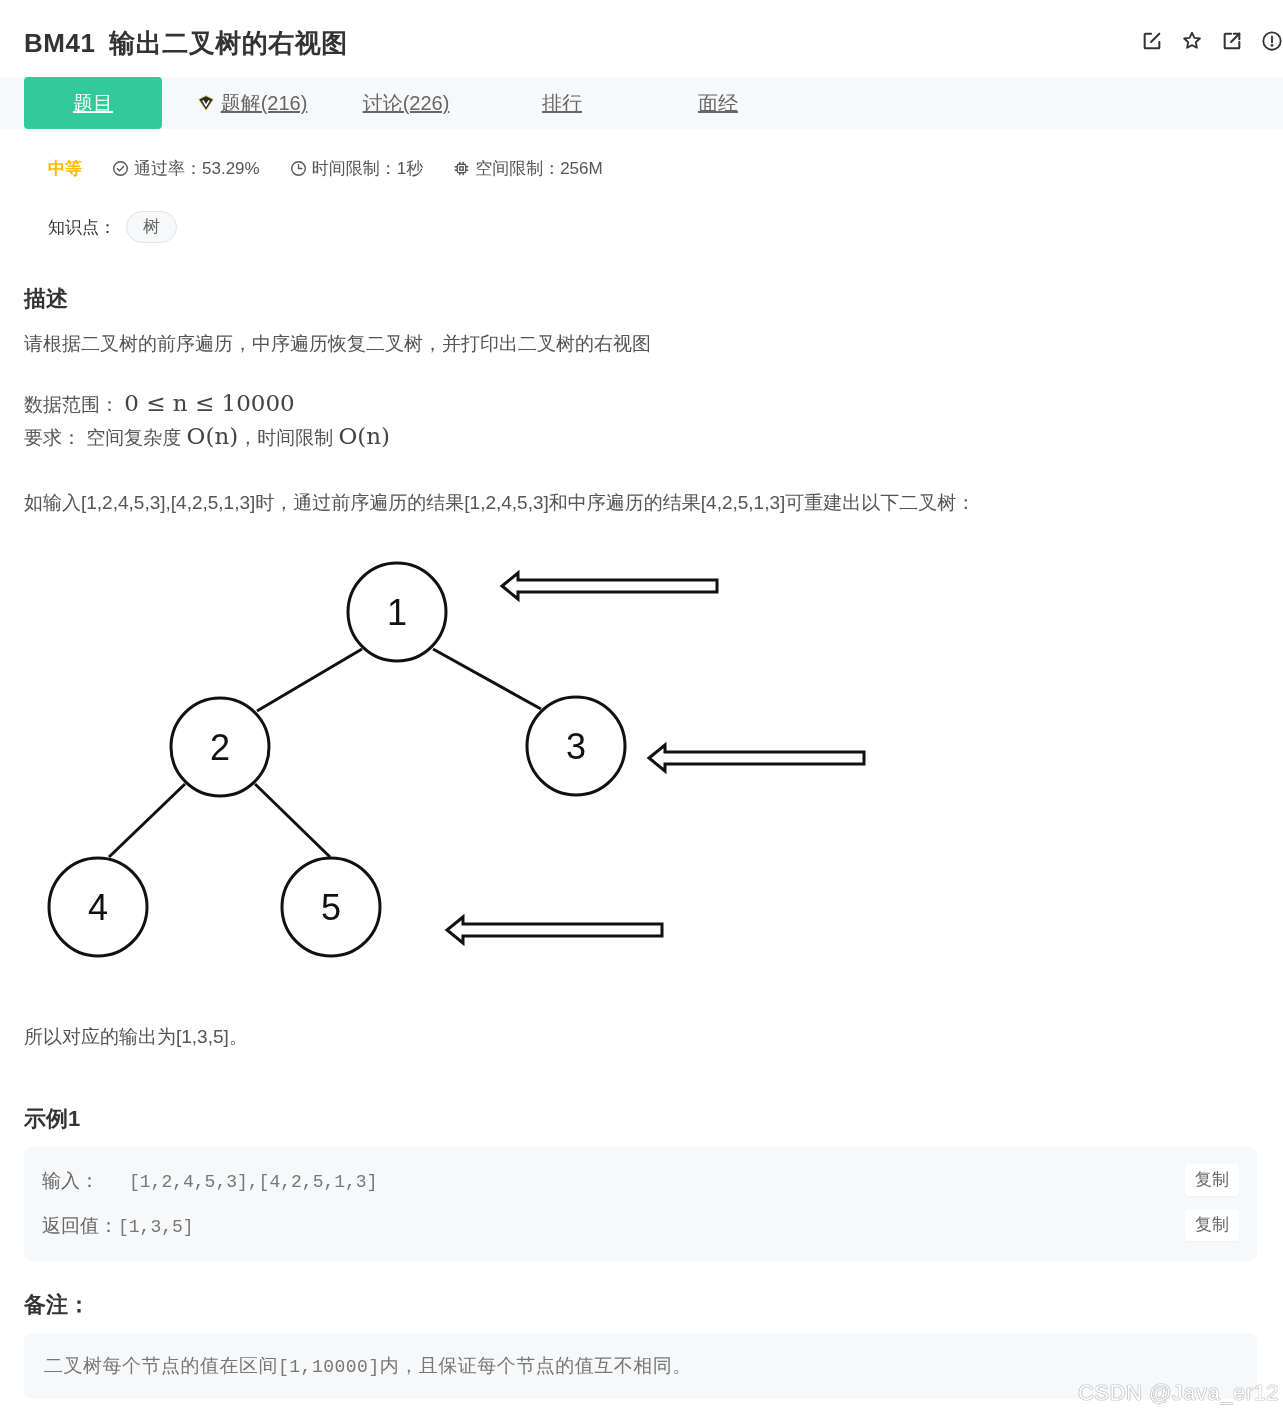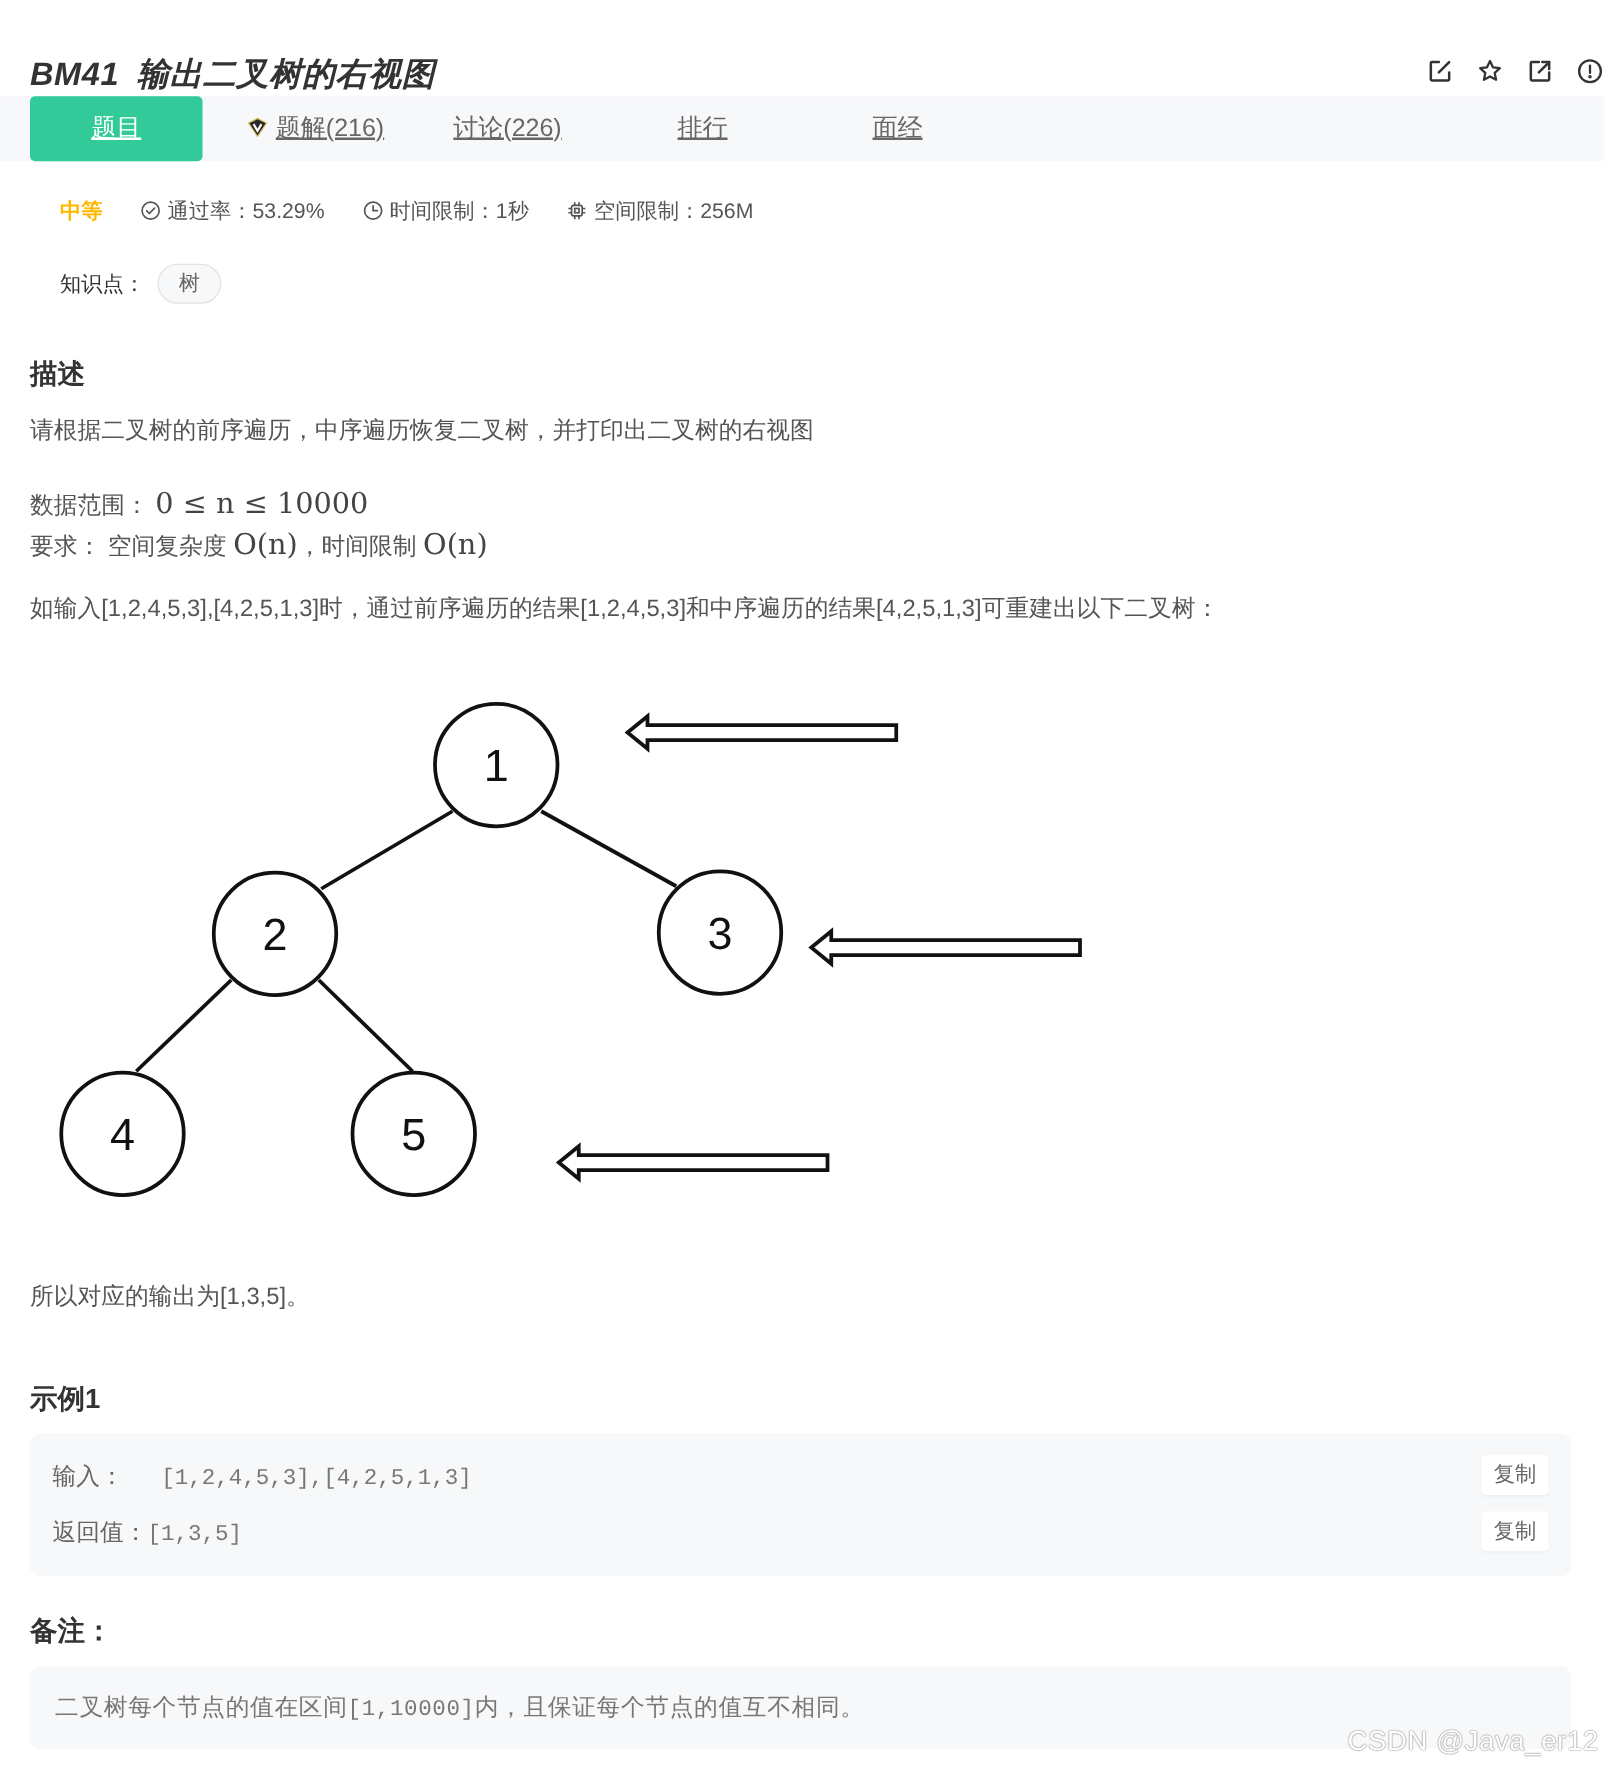--- a/index.html
+++ b/index.html
@@ -1,19 +1,19 @@
 <!DOCTYPE html>
 <html><head>
 <meta charset="utf-8">
 <style>
   * { box-sizing: border-box; margin: 0; padding: 0; }
   html, body { width: 1283px; height: 1415px; background: #ffffff; overflow: hidden; }
   body { font-family: "Liberation Sans", "DejaVu Sans", sans-serif; color: #333; position: relative; }
 
-  .header { position: absolute; left: 0; top: 16px; width: 1283px; height: 77px; font-style: italic; }
+  .header { position: absolute; left: 0; top: 0; width: 1283px; height: 77px; }
   .title { position: absolute; left: 24px; top: 26px; font-size: 26px; font-weight: bold; color: #333; letter-spacing: 0.5px; }
   .title .code { margin-right: 14px; }
   .header-icons { position: absolute; right: 0; top: 30px; display: flex; gap: 18px; }
   .header-icons .hicon { width: 22px; height: 22px; display: flex; align-items: center; justify-content: center; cursor: pointer; }
   .header-icons svg { width: 22px; height: 22px; }
 
   .tabbar { position: absolute; left: 0; top: 77px; width: 1283px; height: 52px; background: #f7f8fa; }
   .tab { position: absolute; top: 0; height: 52px; line-height: 52px; font-size: 20px; color: #666; text-align: center; cursor: pointer; text-decoration: underline; }
   .tab.active { background: #32ca99; color: #fff; border-radius: 4px; }
   .tab .vbadge { display: inline-block; width: 18px; height: 18px; vertical-align: -2px; margin-right: 6px; }
@@ -139,21 +139,21 @@
 <div class="para" style="top:390px;">
   <span>数据范围：</span>
   <span class="math">0 ≤ n ≤ 10000</span>
 </div>
 <div class="para" style="top:423px;">
   <span>要求：</span>
   <span>空间复杂度</span>
   <span class="math">O(n)</span><span>，时间限制</span>
   <span class="math">O(n)</span>
 </div>
-<div class="para" style="top:474px;">如输入[1,2,4,5,3],[4,2,5,1,3]时，通过前序遍历的结果[1,2,4,5,3]和中序遍历的结果[4,2,5,1,3]可重建出以下二叉树：</div>
+<div class="para" style="top:490px;">如输入[1,2,4,5,3],[4,2,5,1,3]时，通过前序遍历的结果[1,2,4,5,3]和中序遍历的结果[4,2,5,1,3]可重建出以下二叉树：</div>
 
 <svg class="tree" viewBox="0 540 900 460" xmlns="http://www.w3.org/2000/svg">
   <g stroke="#111" stroke-width="3" fill="none">
     <line x1="362" y1="649" x2="257" y2="711"></line>
     <line x1="433" y1="649" x2="541" y2="709"></line>
     <line x1="185" y1="784" x2="109" y2="857"></line>
     <line x1="255" y1="784" x2="330" y2="857"></line>
   </g>
   <g stroke="#111" stroke-width="3" fill="#fff">
     <circle cx="397" cy="612" r="49"></circle>

